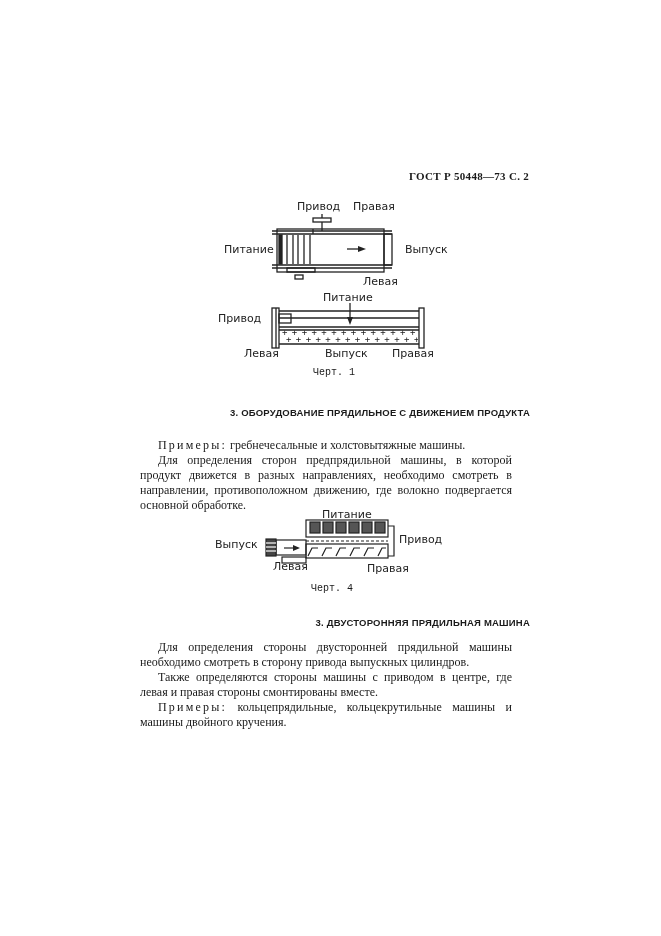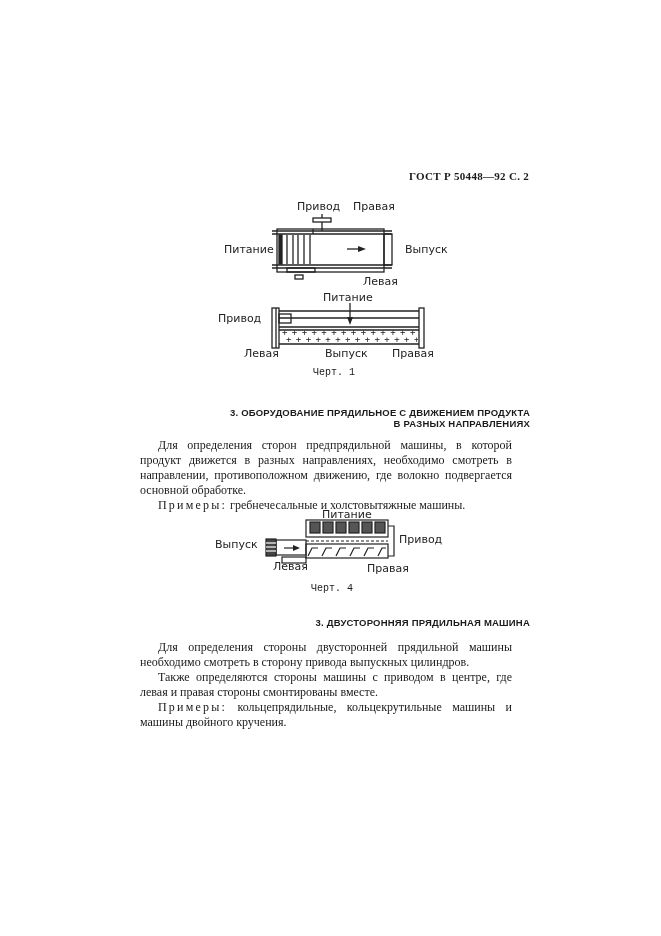--- a/index.html
+++ b/index.html
@@ -13,21 +13,21 @@
   .caption { position: absolute; font-size: 10px; font-family: Liberation Mono, monospace; }
   .sec-title { position: absolute; font-family: "Liberation Sans", sans-serif; font-weight: bold; font-size: 9.5px; text-align: right; letter-spacing: 0.2px; }
   .para { position: absolute; left: 140px; width: 372px; font-size: 12px; line-height: 15px; text-align: justify; }
   .para p { margin: 0; text-indent: 18px; }
   .spaced { letter-spacing: 2.2px; }
   svg { position: absolute; overflow: visible; }
 </style>
 </head>
 <body>
 
-<div class="abs header">ГОСТ Р 50448—92 С. 2</div>
+<div class="abs header">ГОСТ Р 50448—73 С. 2</div>
 
 <div>
   <svg width="661" height="936" style="left:0;top:0">
     <g stroke="#222" fill="none" stroke-width="1.3">
 
       <line x1="322" y1="214" x2="322" y2="231"></line>
       <rect x="313" y="218" width="18" height="4" fill="#fff"></rect>
 
       <rect x="277" y="229" width="107" height="43"></rect>
 
@@ -88,26 +88,25 @@
   <span class="dlabel" style="left:323px;top:291px">Питание</span>
   <span class="dlabel" style="left:218px;top:312px">Привод</span>
   <span class="dlabel" style="left:244px;top:347px">Левая</span>
   <span class="dlabel" style="left:325px;top:347px">Выпуск</span>
   <span class="dlabel" style="left:392px;top:347px">Правая</span>
   <span class="caption" style="left:313px;top:367px">Черт. 1</span>
 </div>
 
 <div class="sec-title" style="left:150px;top:407px;width:380px">
   <div>3.  ОБОРУДОВАНИЕ ПРЯДИЛЬНОЕ С ДВИЖЕНИЕМ ПРОДУКТА</div>
-  <div>В РАЗНЫХ НАПРАВЛЕНИЯХ</div>
 </div>
 
 <div class="para" style="top:438px">
+  <p><span class="spaced">Примеры:</span><span> гребнечесальные и холстовытяжные машины.</span></p>
   <p>Для определения сторон предпрядильной машины, в которой продукт движется в разных направлениях, необходимо смотреть в направлении, противоположном движению, где волокно подвергается основной обработке.</p>
-  <p><span class="spaced">Примеры:</span><span> гребнечесальные и холстовытяжные машины.</span></p>
 </div>
 
 <div>
   <svg width="661" height="936" style="left:0;top:0">
     <g stroke="#222" fill="none" stroke-width="1.2">
 
       <rect x="306" y="520" width="82" height="17"></rect>
 
       <rect x="310" y="522" width="10" height="11" fill="#555"></rect>
       <rect x="323" y="522" width="10" height="11" fill="#555"></rect>

